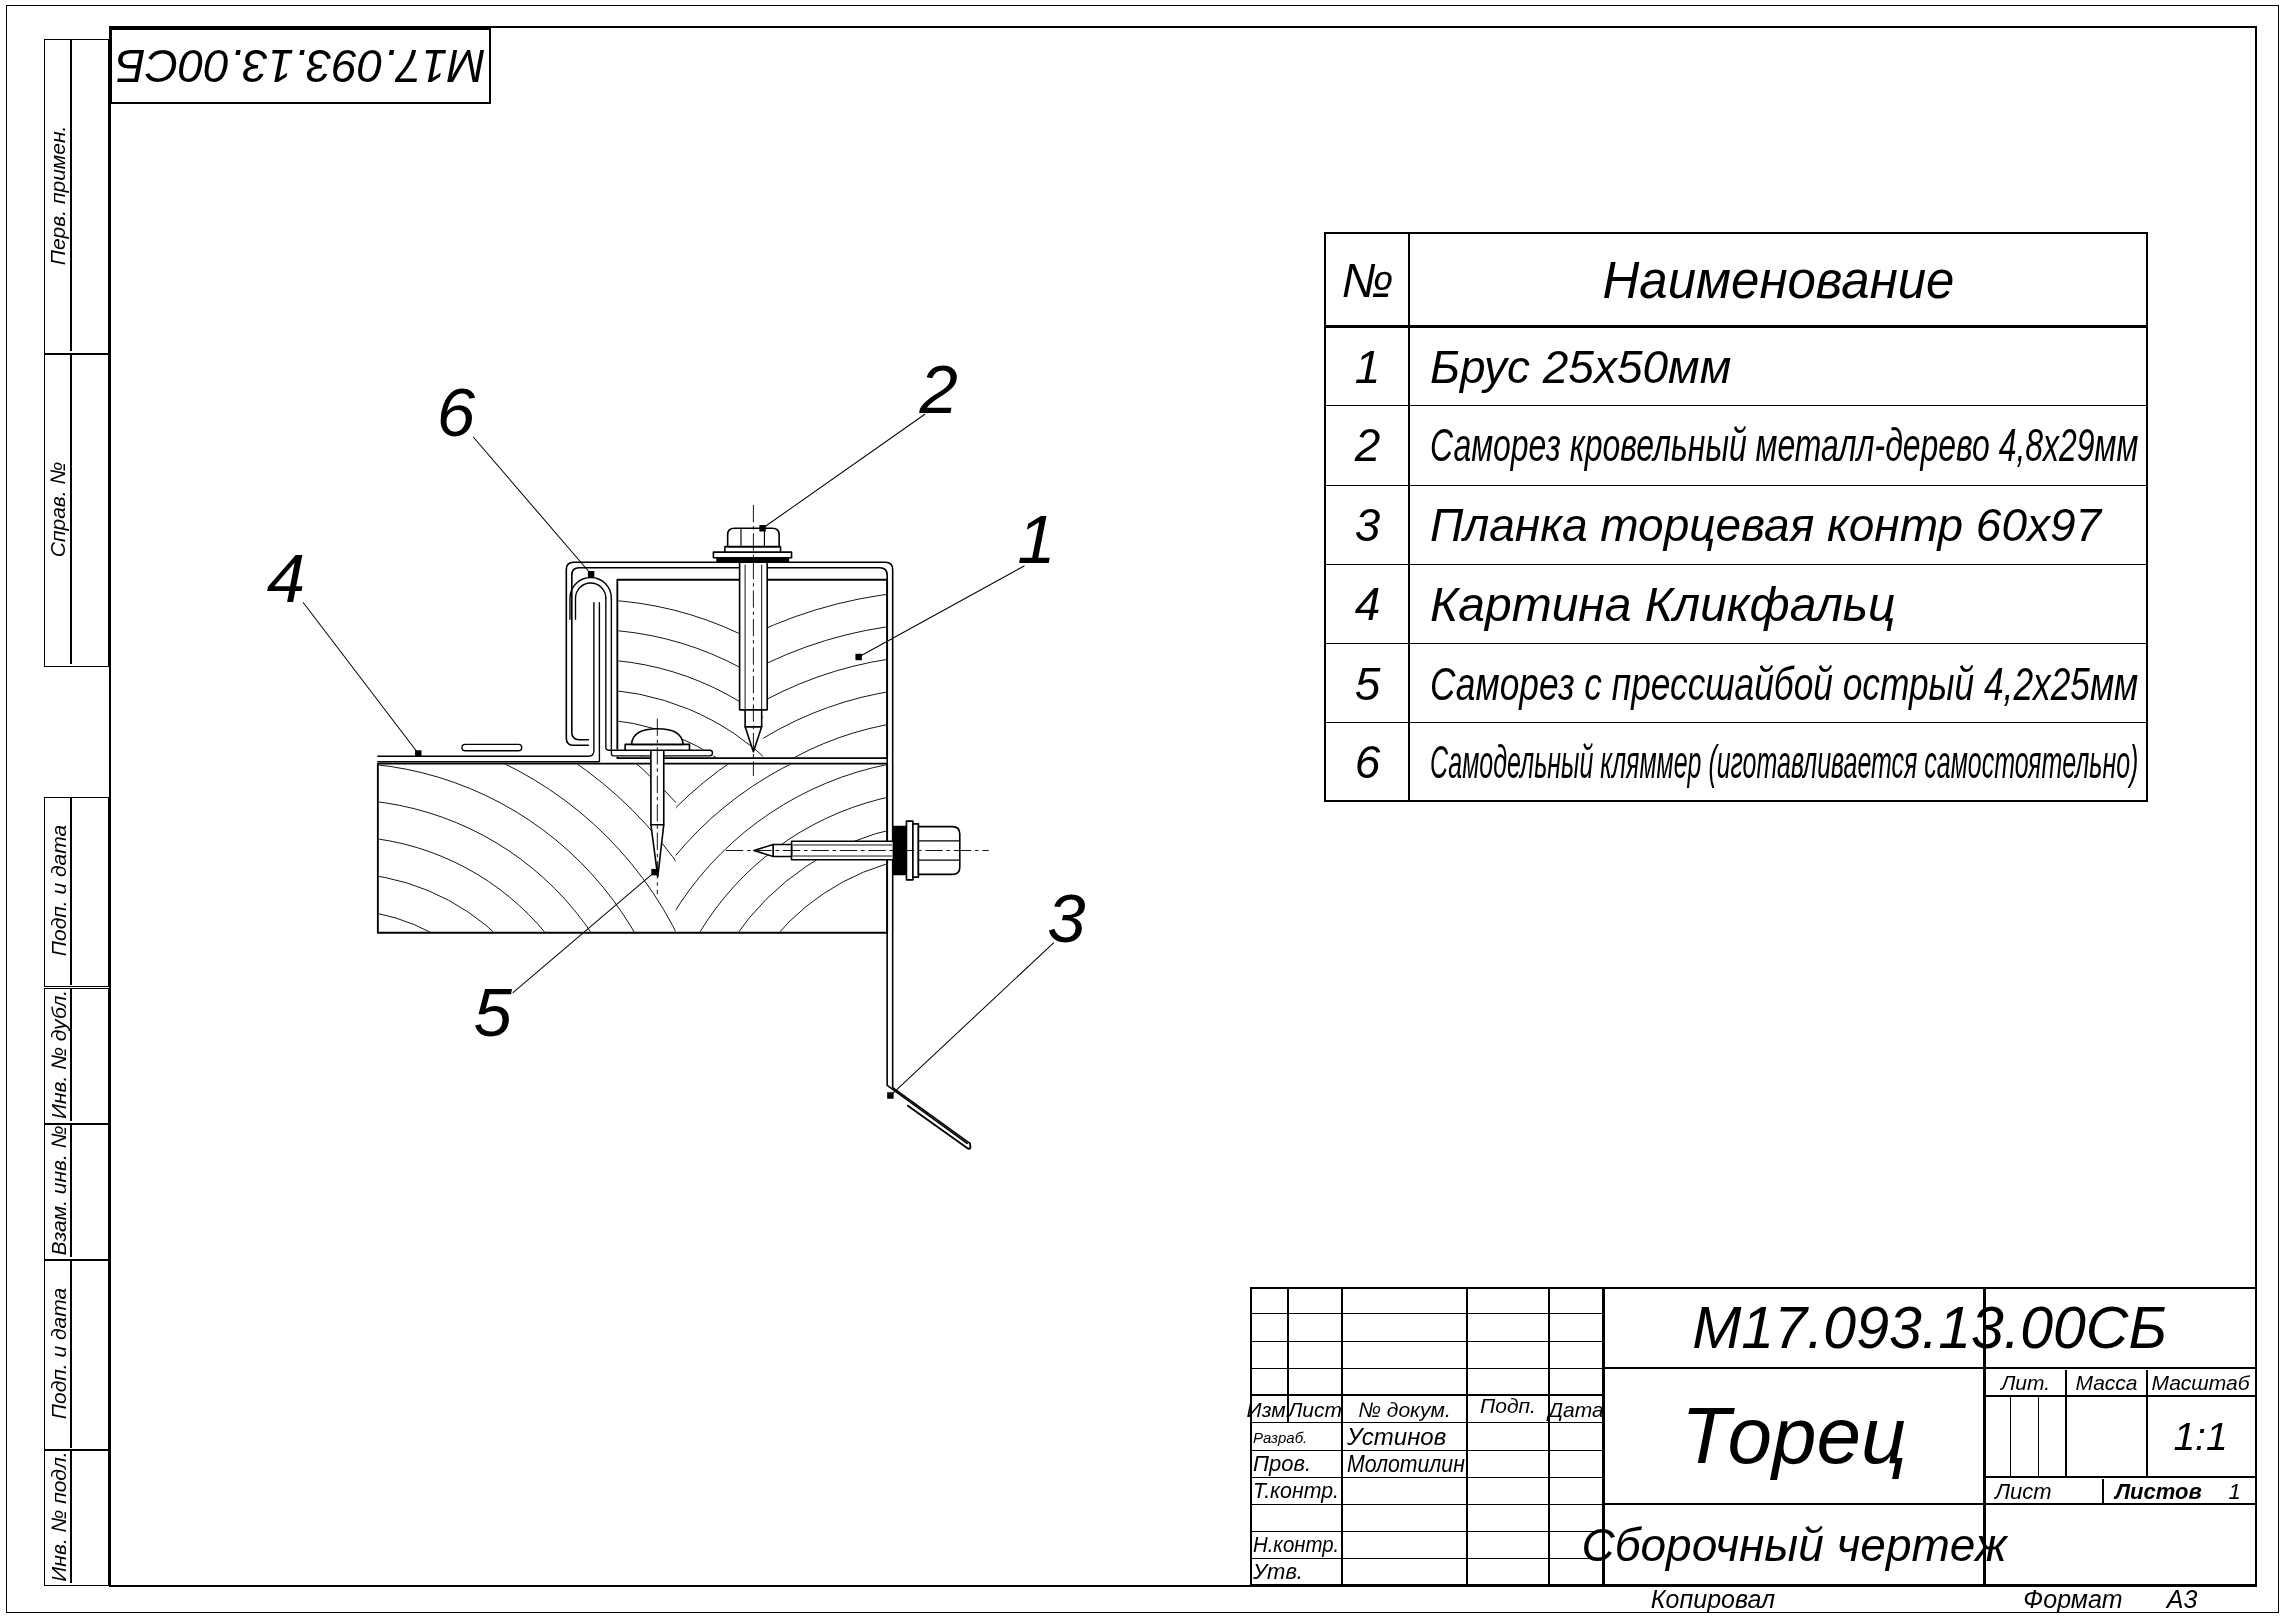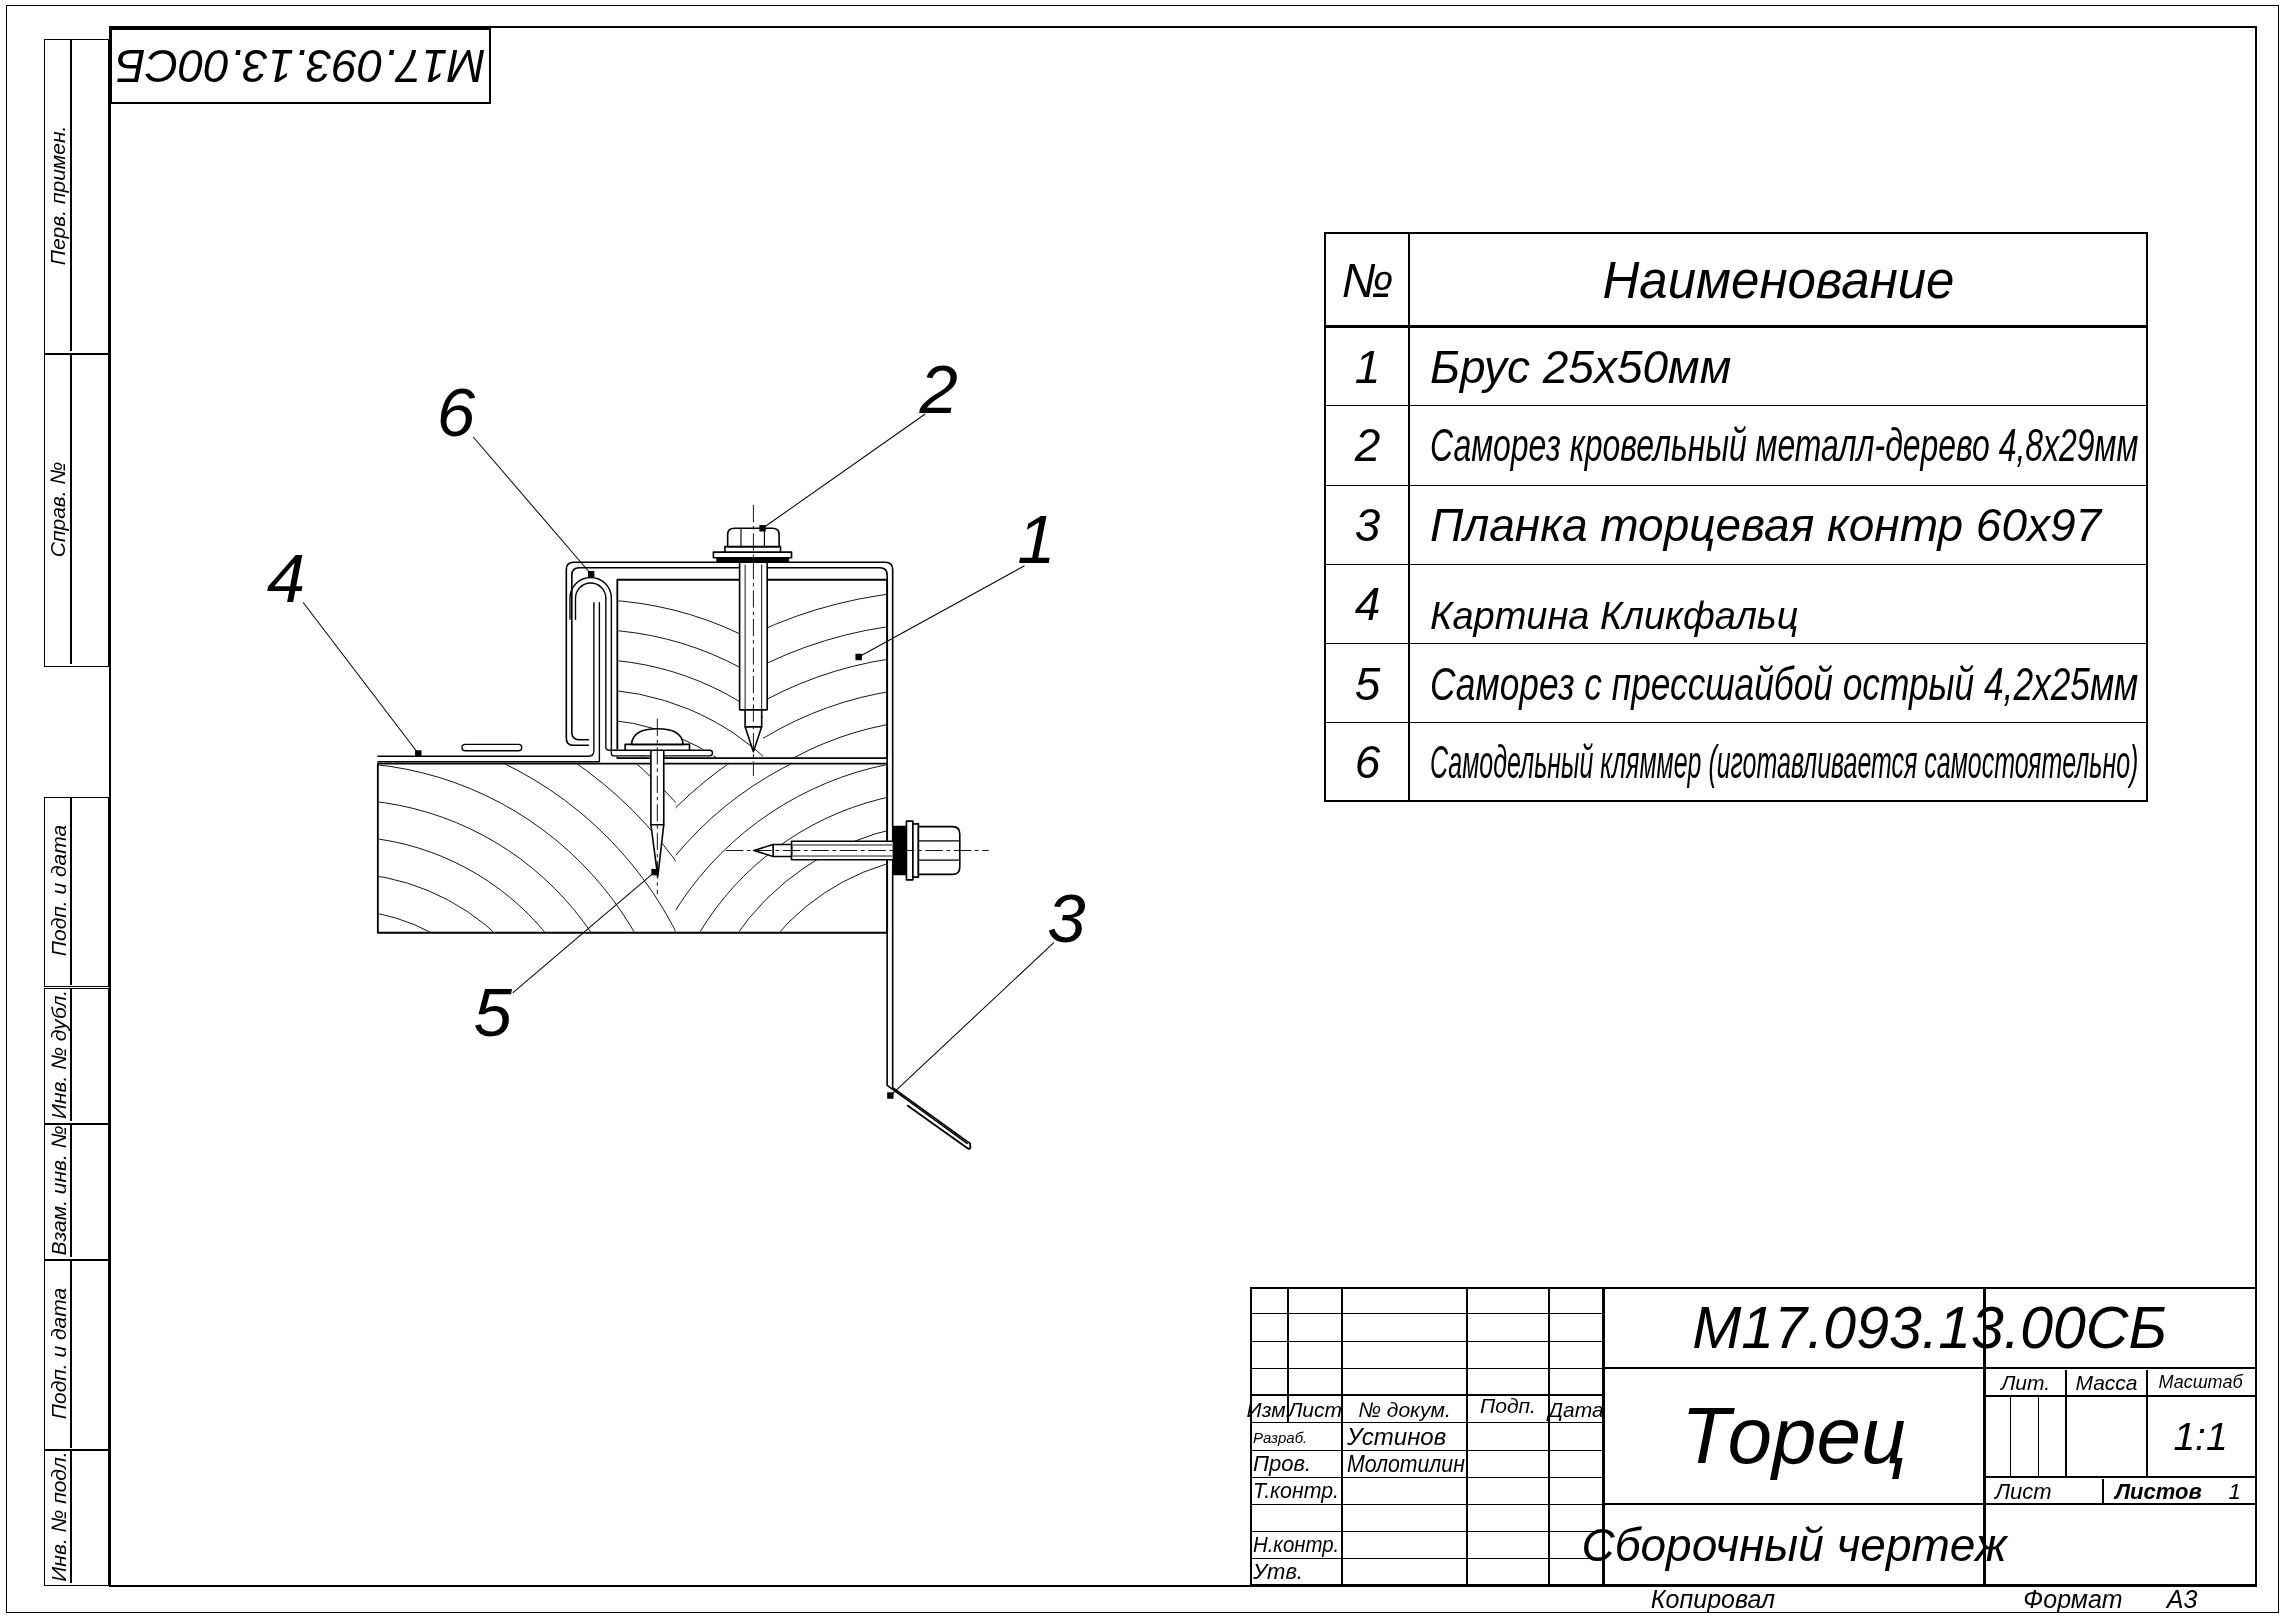--- a/index.html
+++ b/index.html
@@ -113,21 +113,21 @@
     <div class="cell" style="left:1327px;top:486px;width:81px;height:78px;font-size:46px;">
         <span>3</span>
       </div>
     <div class="cell left" style="left:1430px;top:486px;width:708px;height:78px;font-size:46px;">
         <span class="fit">Планка торцевая контр 60х97</span>
       </div>
 
     <div class="cell" style="left:1327px;top:565px;width:81px;height:78px;font-size:46px;">
         <span>4</span>
       </div>
-    <div class="cell left" style="left:1430px;top:577px;width:708px;height:78px;font-size:38px;">
+    <div class="cell left" style="left:1430px;top:565px;width:708px;height:78px;font-size:48px;">
         <span class="fit">Картина Кликфальц</span>
       </div>
 
     <div class="cell" style="left:1327px;top:645px;width:81px;height:78px;font-size:46px;">
         <span>5</span>
       </div>
     <div class="cell left" style="left:1430px;top:645px;width:708px;height:78px;font-size:46px;">
         <span class="fit" style="transform-origin: left center; transform: scaleX(0.766932);">Саморез с прессшайбой острый 4,2х25мм</span>
       </div>
 
@@ -218,21 +218,21 @@
     <div class="cell" style="left:1605px;top:1506px;width:378px;height:78px;font-size:46px;">
         <span>Сборочный чертеж</span>
       </div>
 
     <div class="cell" style="left:1986px;top:1370px;width:79px;height:25px;font-size:21px;">
         <span>Лит.</span>
       </div>
     <div class="cell" style="left:2067px;top:1370px;width:79px;height:25px;font-size:21px;">
         <span>Масса</span>
       </div>
-    <div class="cell" style="left:2148px;top:1370px;width:105px;height:25px;font-size:18px;">
+    <div class="cell" style="left:2148px;top:1370px;width:105px;height:25px;font-size:21px;">
         <span>Масштаб</span>
       </div>
     <div class="cell" style="left:2148px;top:1397px;width:105px;height:80px;font-size:39px;">
         <span>1:1</span>
       </div>
 
     <div class="cell left" style="left:1995px;top:1479px;width:106px;height:25px;font-size:22px;">
         <span>Лист</span>
       </div>
     <div class="cell left" style="left:2115px;top:1479px;width:101px;height:25px;font-size:22px;font-weight:bold;">

